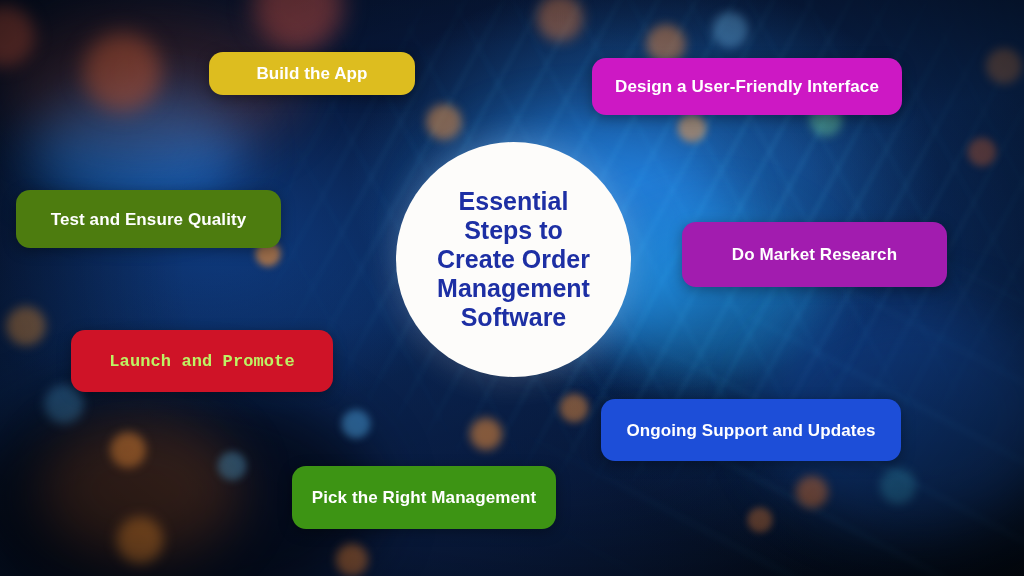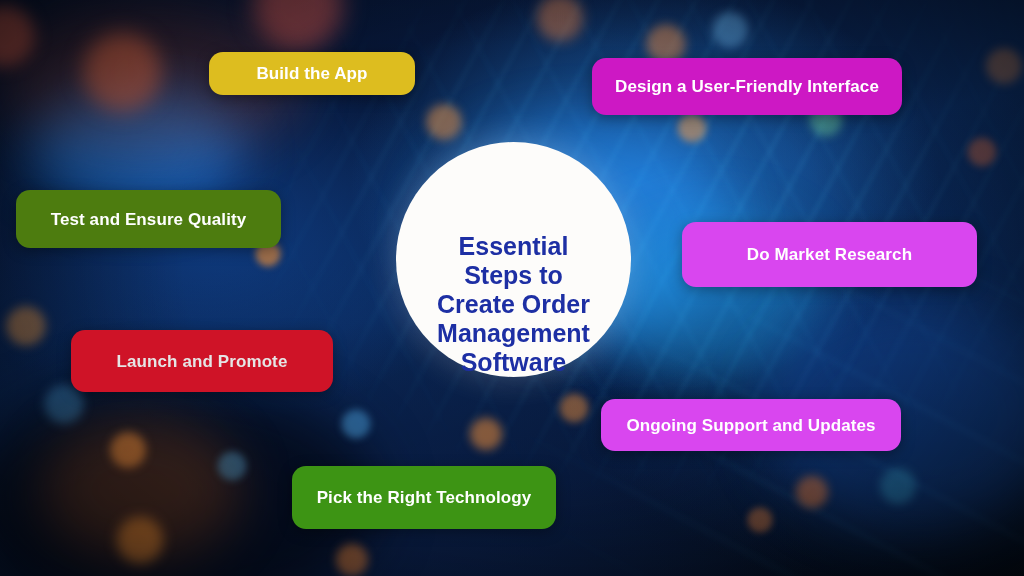--- a/index.html
+++ b/index.html
@@ -113,21 +113,21 @@
   
   #center-circle {
     position: absolute;
     left: 396px;
     top: 142px;
     width: 235px;
     height: 235px;
     border-radius: 50%;
     background: #fdfcfa;
     display: flex;
-    align-items: flex-end;
+    align-items: center;
     justify-content: center;
     box-shadow: 0 0 34px rgba(255,255,255,0.22);
   }
   #center-title {
     color: #1d2fa4;
     font-weight: bold;
     font-size: 25px;
     line-height: 1.16;
     text-align: center;
     padding: 0 16px;
@@ -184,31 +184,31 @@
   <div id="pills">
       <div class="pill" style="left: 209px; top: 52px; width: 206px; height: 43px; background: rgb(221, 189, 31);">
         <span style="color: rgb(255, 255, 255);">Build the App</span>
       </div>
       <div class="pill" style="left: 592px; top: 58px; width: 310px; height: 57px; background: rgb(205, 24, 196);">
         <span style="color: #ffffff;">Design a User-Friendly Interface</span>
       </div>
       <div class="pill" style="left: 16px; top: 190px; width: 265px; height: 58px; background: #4d7c0f;">
         <span style="color: rgb(255, 255, 255);">Test and Ensure Quality</span>
       </div>
-      <div class="pill" style="left: 682px; top: 222px; width: 295px; height: 65px; background: #d946ef; align-items: center;">
+      <div class="pill" style="left: 682px; top: 222px; width: 265px; height: 65px; background: #a21caf; align-items: center;">
         <span style="color: rgb(255, 255, 255);">Do Market Research</span>
       </div>
       <div class="pill" style="left: 71px; top: 330px; width: 262px; height: 62px; background: rgb(207, 19, 39);">
-        <span style="color: #e5e5e5;">Launch and Promote</span>
-      </div>
-      <div class="pill" style="left: 601px; top: 399px; width: 300px; height: 52px; background: #d946ef;">
+        <span style="color: #bef264; font-family: Liberation Mono, monospace;">Launch and Promote</span>
+      </div>
+      <div class="pill" style="left: 601px; top: 399px; width: 300px; height: 62px; background: #1d4ed8;">
         <span style="color: rgb(255, 255, 255);">Ongoing Support and Updates</span>
       </div>
       <div class="pill" style="left: 292px; top: 466px; width: 264px; height: 63px; background: rgb(61, 148, 20);">
-        <span style="color: rgb(255, 255, 255);">Pick the Right Technology</span>
+        <span style="color: rgb(255, 255, 255);">Pick the Right Management</span>
       </div>
     </div>
 
   <div id="center-circle">
     <div id="center-title">Essential
 Steps to
 Create Order
 Management
 Software</div>
   </div>

